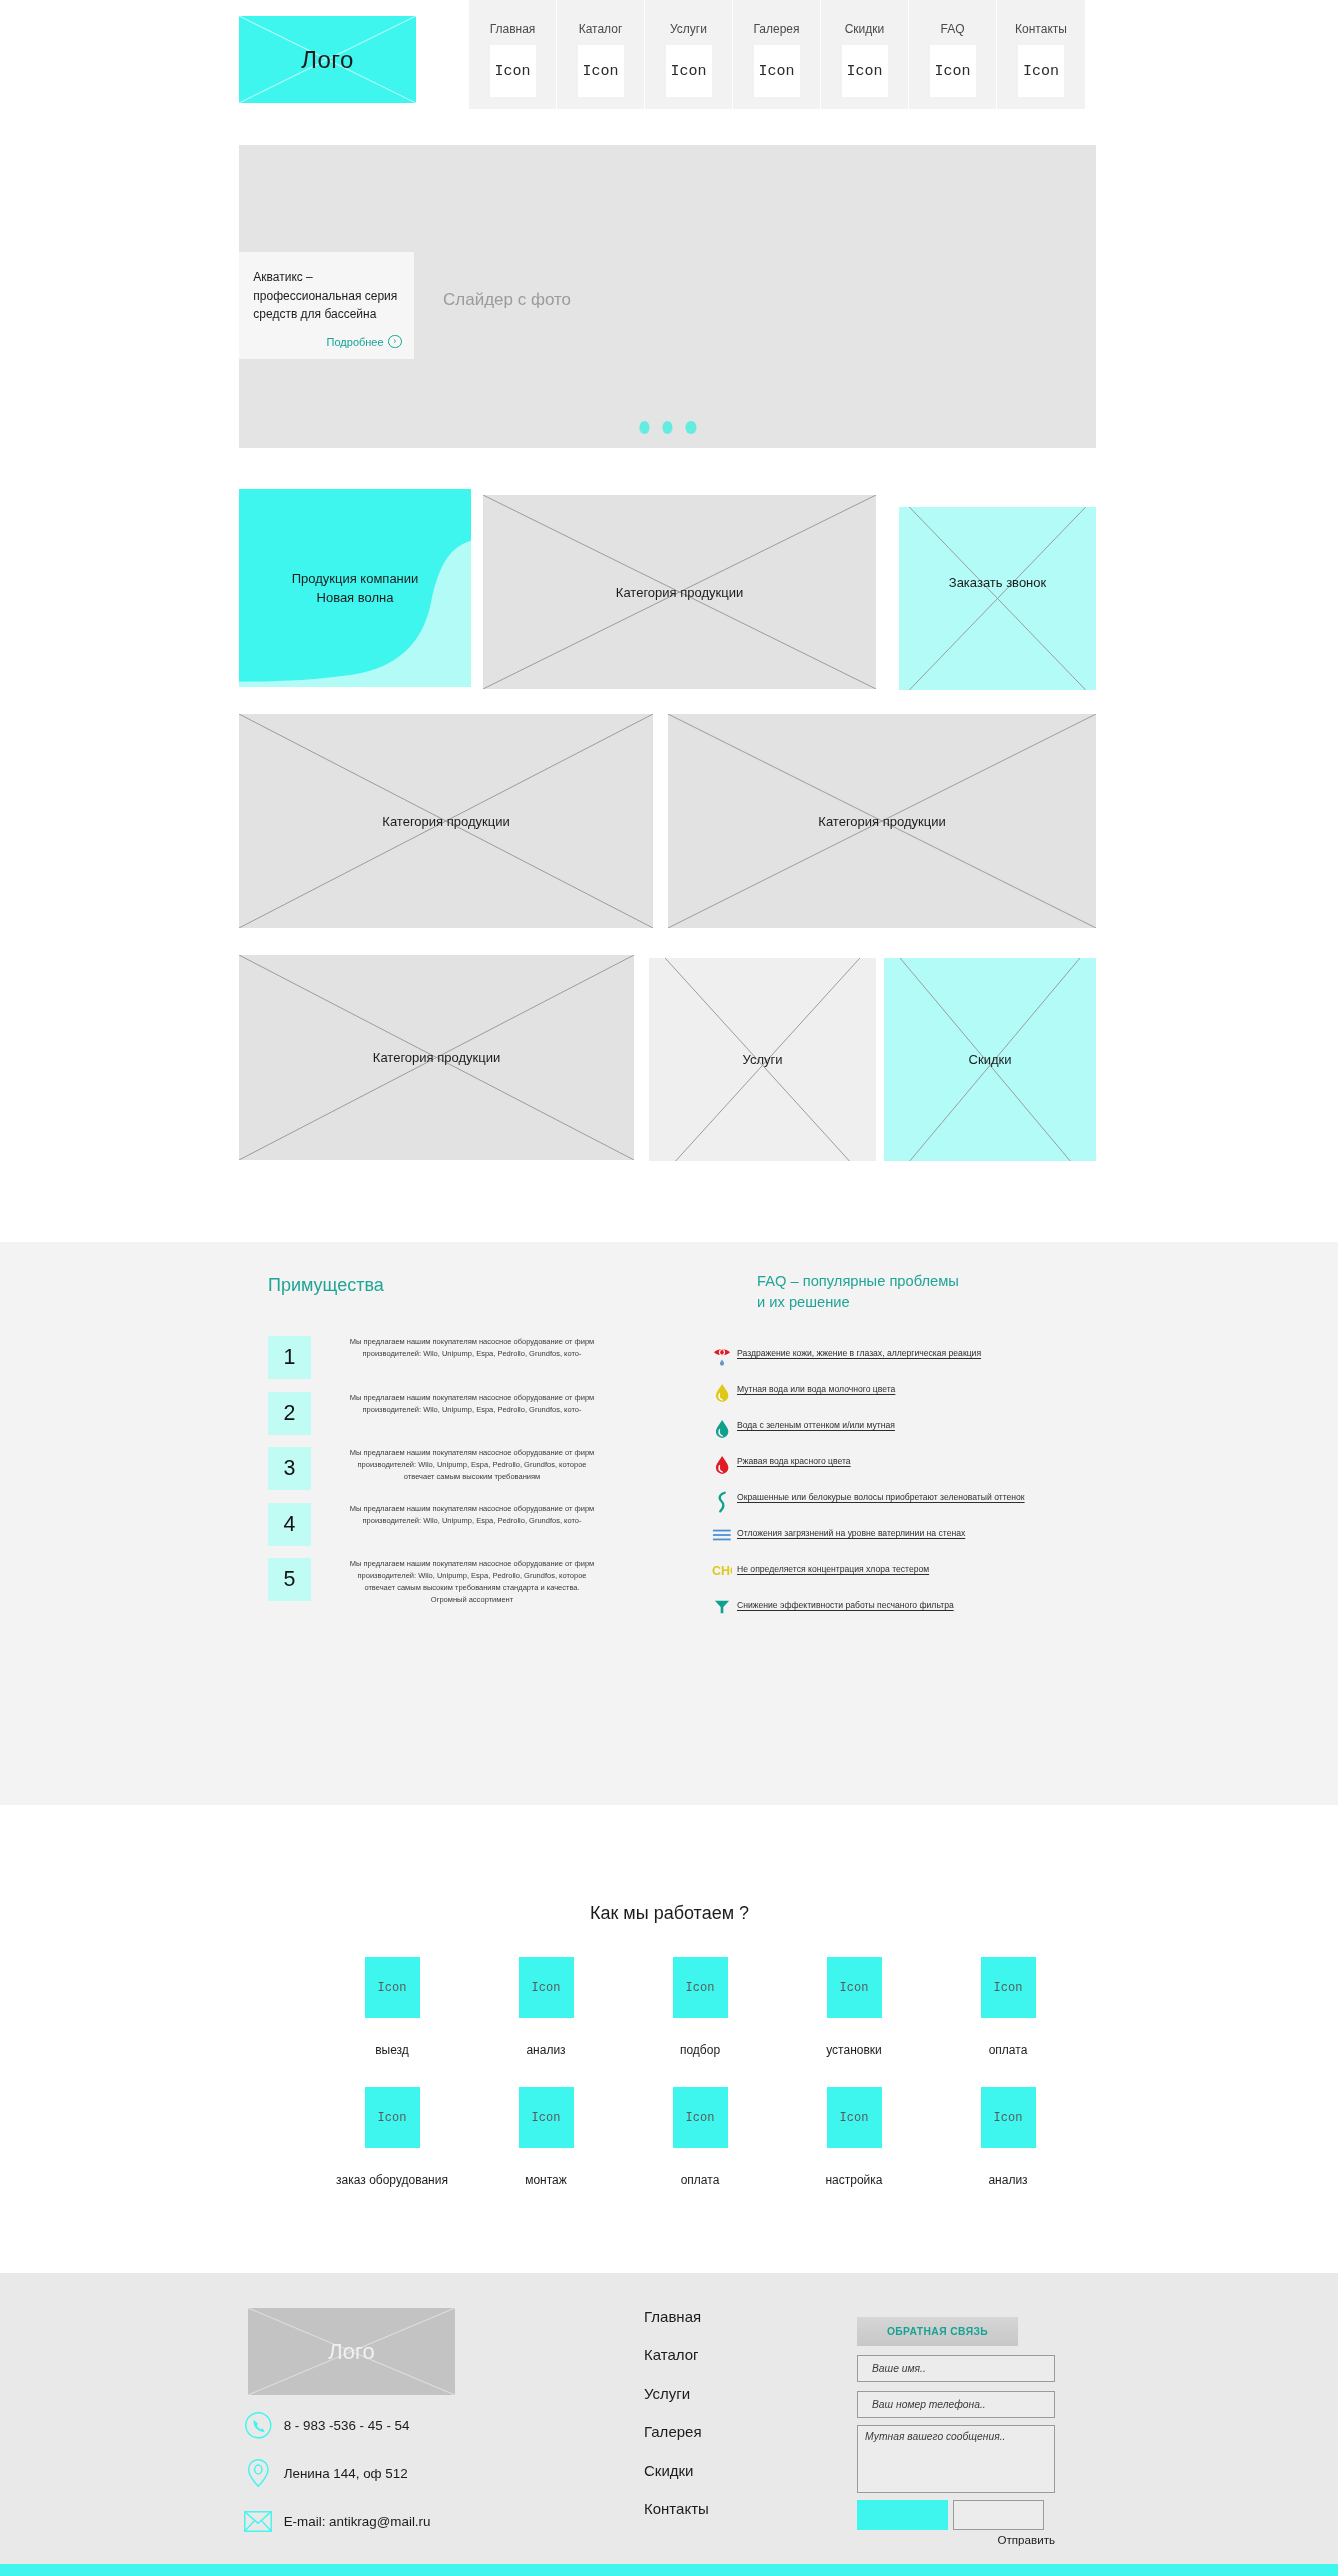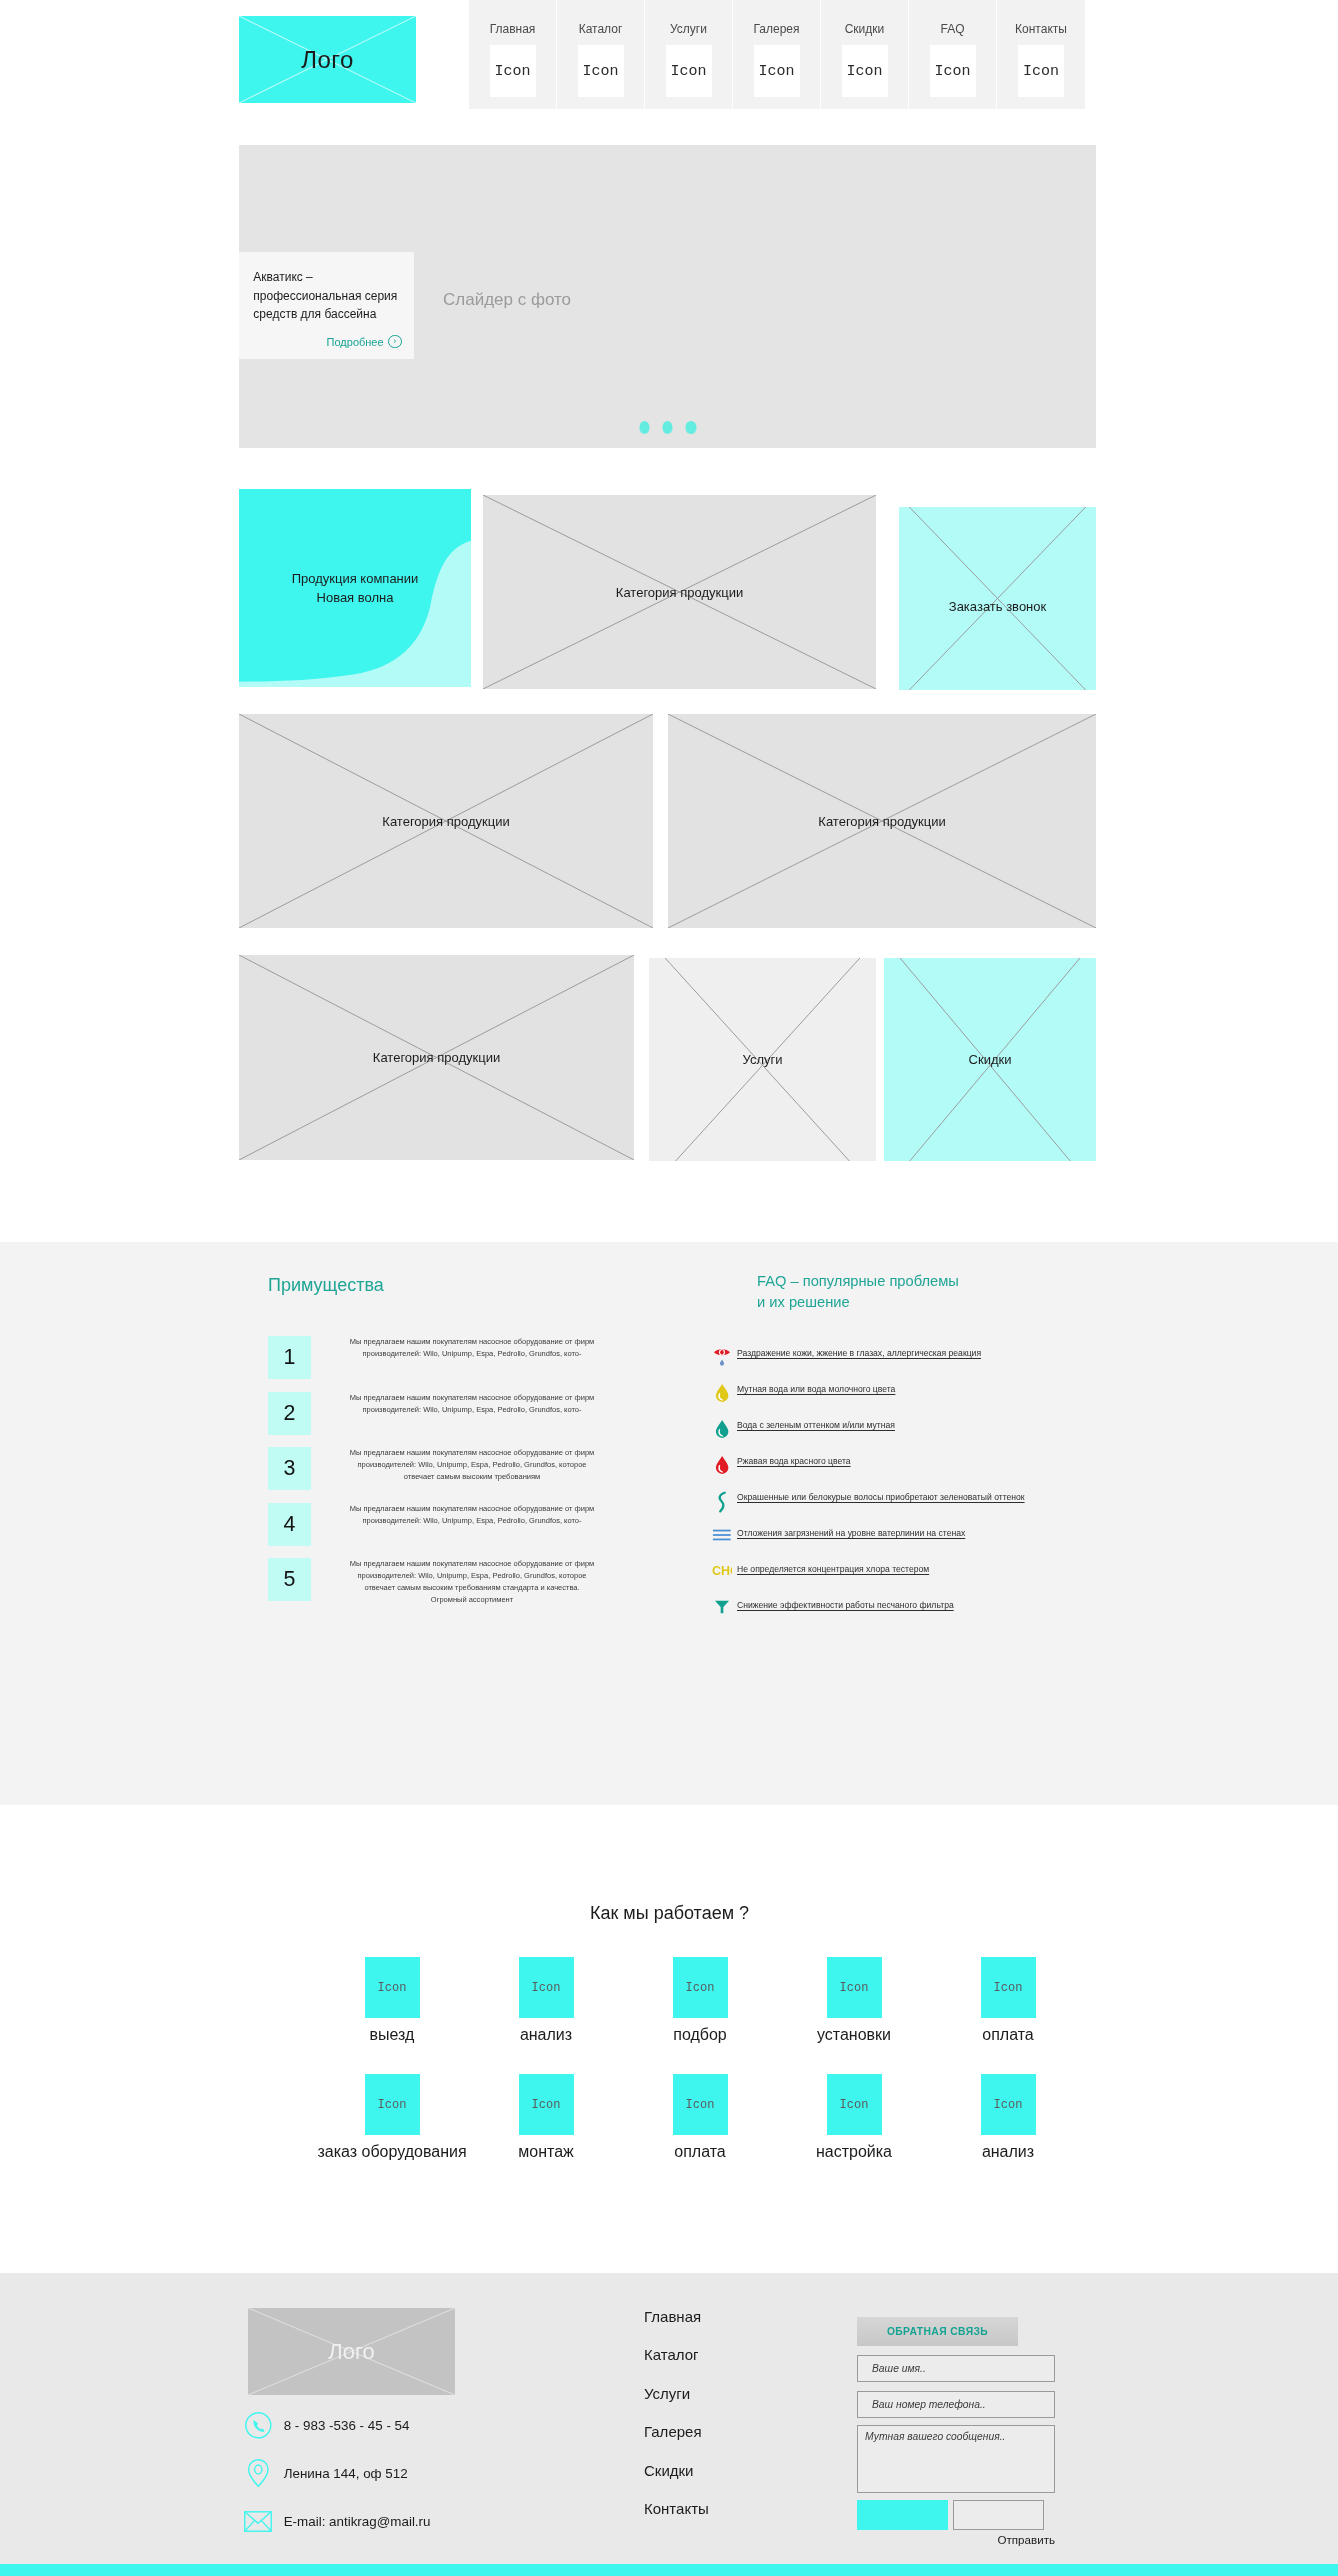--- a/index.html
+++ b/index.html
@@ -113,21 +113,21 @@
                font-size: 18px; color:#1c1c1c; }
   .how-grid { position:absolute; left: 239px; top: 1957px; width: 857px; }
   .how-row { display:flex; margin-bottom: 21.4px; }
   .how-cell { width: 154px; display:flex; flex-direction:column; align-items:center; }
   .how-cell:nth-child(1) { margin-left: 76px; }
   .how-icon {
     width: 55px; height: 61px; background: #3ff6ee;
     display:flex; align-items:center; justify-content:center;
     font-family: "Liberation Mono", monospace; font-size: 12px; color: #5a5a5a;
   }
-  .how-lbl { margin-top: 8px; font-size: 16px; color: #1c1c1c; white-space: nowrap; }
+  .how-lbl { margin-top: 25px; font-size: 12px; color: #1c1c1c; white-space: nowrap; }
 
   
   .footer { position:absolute; left:0; top:2273px; width:1339px; height:291px; background:#e9e9e9; }
   .f-logo {
     position:absolute; left: 248px; top: 2308px; width: 207px; height: 87px;
     background: #c3c3c3; overflow:hidden;
   }
   .f-logo .x { position:absolute; inset:0; width:100%; height:100%; }
   .f-logo .x line { stroke: #e0e0e0; stroke-width: 1.2; }
   .f-logo-text { position:absolute; inset:0; display:flex; align-items:center; justify-content:center;
@@ -241,21 +241,21 @@
         <line x1="440" y1="0" x2="0" y2="217"></line>
     </svg>
     <div class="tile-label">Категория продукции</div>
   </div>
 
   <div class="tile tile-cyan" style="left:899px;top:507px;width:197px;height:183px;">
     <svg class="x" viewBox="0 0 221 205" preserveAspectRatio="none">
       <line x1="0" y1="-12" x2="221" y2="217"></line>
         <line x1="221" y1="-12" x2="0" y2="217"></line>
     </svg>
-    <div class="tile-label" style="align-items:flex-start;padding-top:92px;">Заказать звонок</div>
+    <div class="tile-label" style="align-items:flex-start;padding-top:68px;">Заказать звонок</div>
   </div>
 
   <div class="tile tile-grey" style="left:239px;top:714px;width:414px;height:214px;">
     <svg class="x" viewBox="0 0 464 240" preserveAspectRatio="none">
       <line x1="0" y1="0" x2="464" y2="240"></line>
         <line x1="464" y1="0" x2="0" y2="240"></line>
     </svg>
     <div class="tile-label">Категория продукции</div>
   </div>
 

